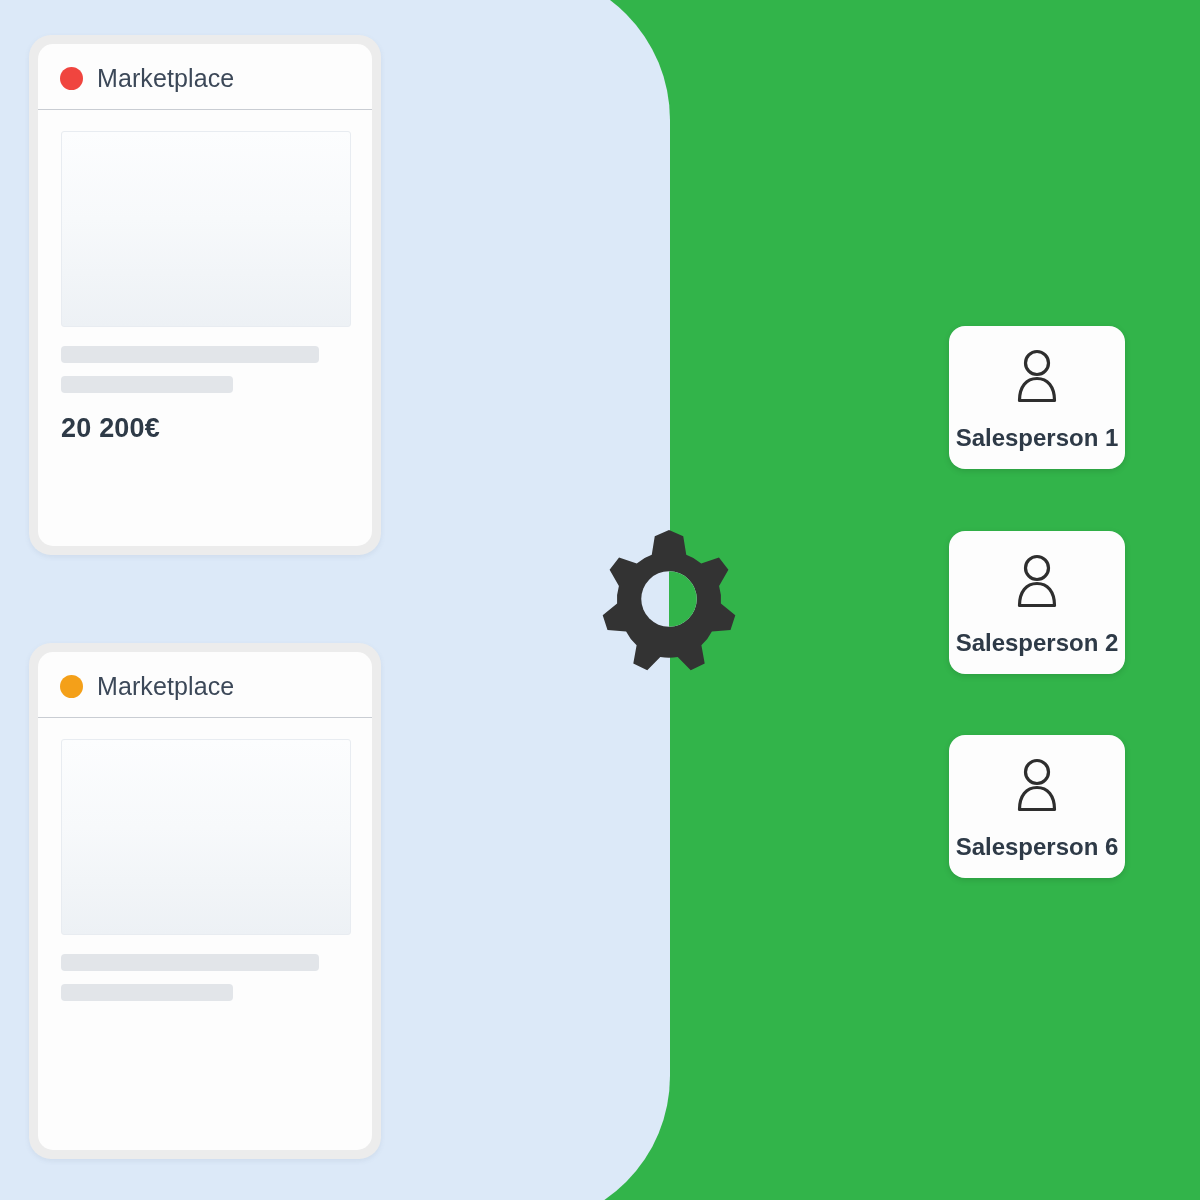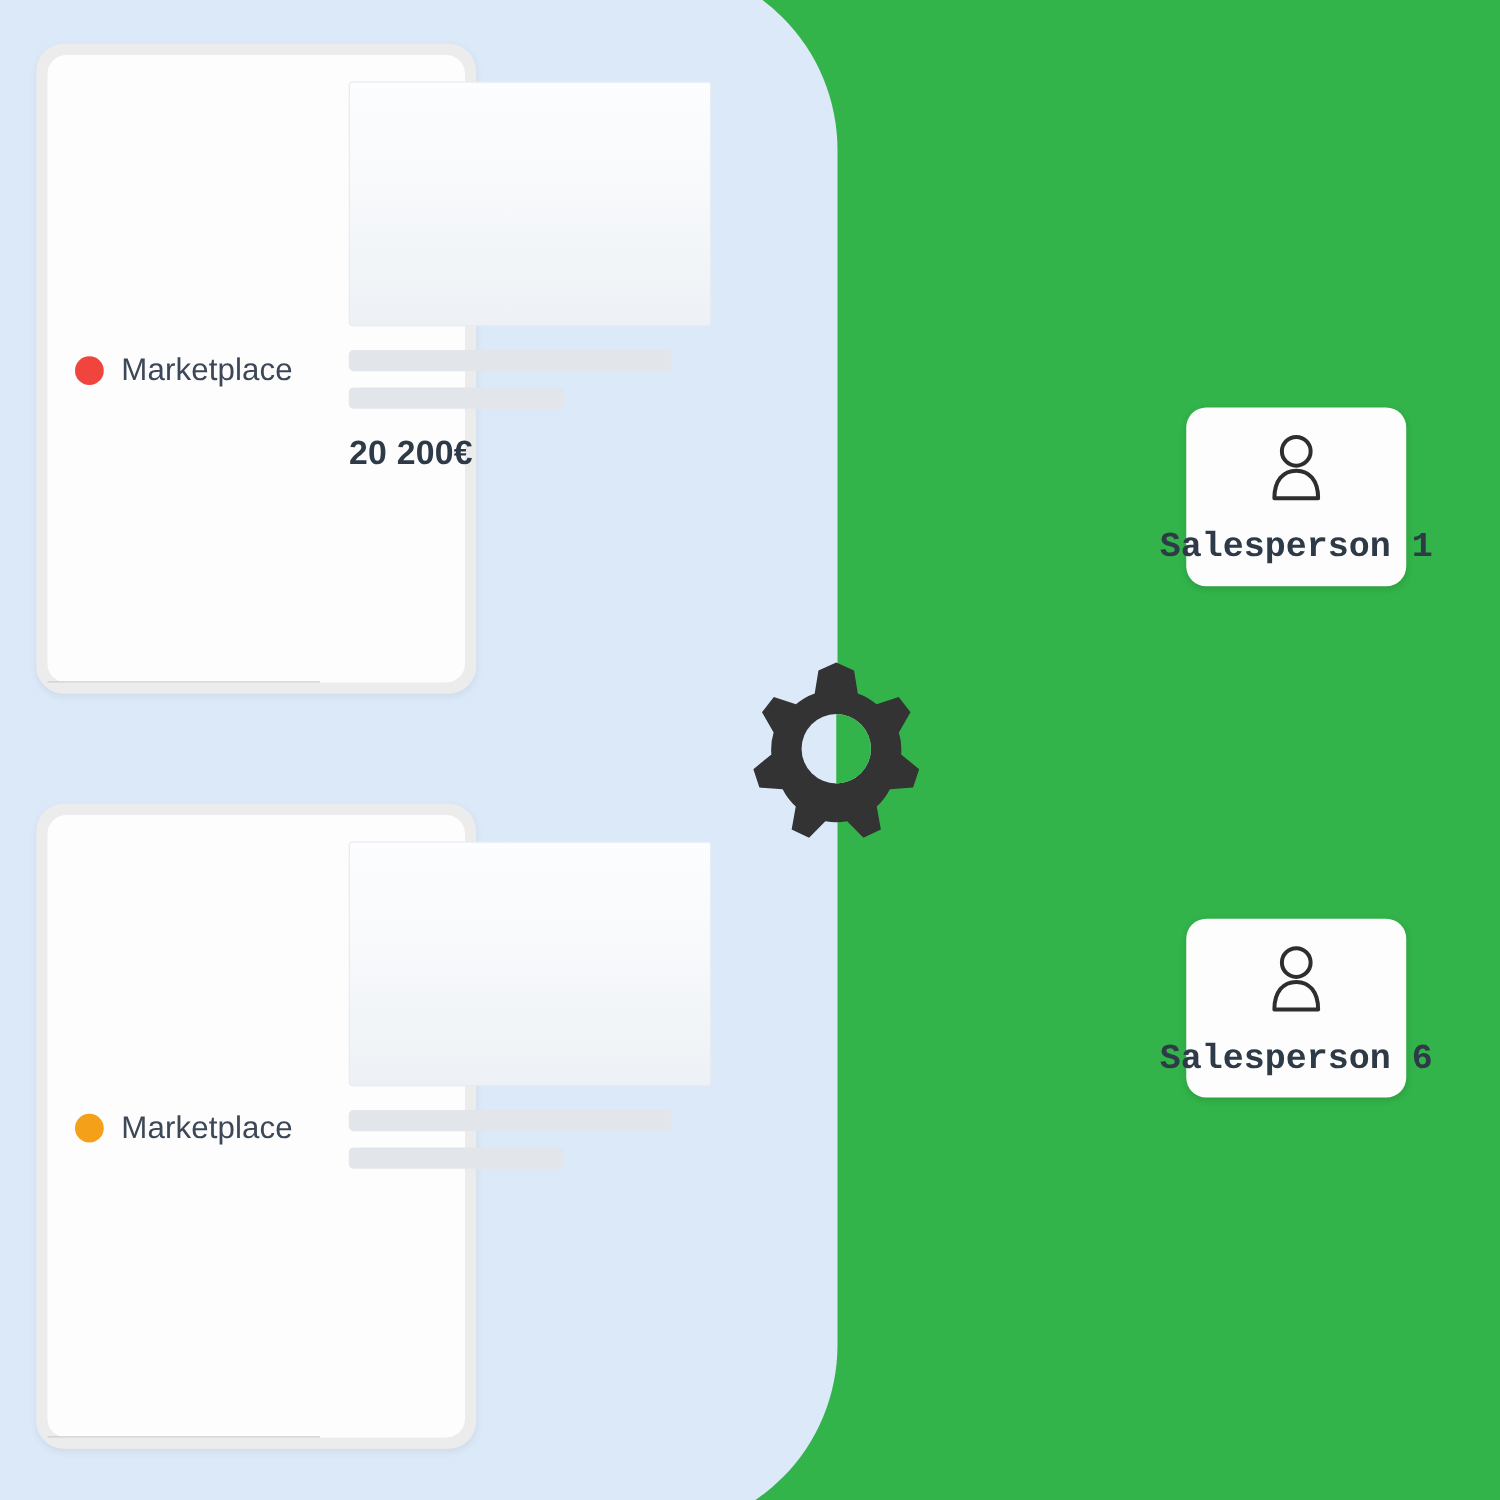--- a/index.html
+++ b/index.html
@@ -53,21 +53,22 @@
   .mp-card.one { top: 35px;  height: 520px; }
   .mp-card.two { top: 643px; height: 516px; }
 
   .mp-inner {
     width: 100%;
     height: 100%;
     background: #FDFDFD;
     border-radius: 15px;
     box-sizing: border-box;
     display: flex;
-    flex-direction: row;
+    flex-direction: column;
+    justify-content: center;
   }
 
   .mp-head {
     display: flex;
     align-items: center;
     gap: 14px;
     padding: 20px 22px 16px 22px;
     border-bottom: 1px solid #C9CDD3;
   }
   .mp-dot {
@@ -136,25 +137,24 @@
     box-sizing: border-box;
   }
   .sp-card.s1 { top: 326px; }
   .sp-card.s2 { top: 531px; }
   .sp-card.s3 { top: 735px; }
 
   .sp-icon { margin-top: 4px; }
 
   .sp-label {
     margin-top: 14px;
-    font-size: 28px;
+    font-size: 24px;
     font-weight: bold;
     color: #2E3A47;
     white-space: nowrap;
-    font-family: Liberation Mono, monospace;
   }
 </style>
 </head>
 <body>
 
 <div id="stage">
 
   <div class="bg-green" style="background: rgb(50, 180, 74);"></div>
   <div class="bg-blue" style="background: rgb(220, 233, 248);"></div>
 
@@ -216,20 +216,29 @@
   <div class="sp-card s1">
     <span class="sp-icon">
       <svg width="50" height="58" viewBox="0 0 50 58" aria-hidden="true">
         <circle cx="25" cy="15" r="11.5" fill="none" stroke="#2E2E2E" stroke-width="3.2"></circle>
         <path d="M7.5 52.5 C7.5 38.5 14.5 30.5 25 30.5 C35.5 30.5 42.5 38.5 42.5 52.5 Z" fill="none" stroke="#2E2E2E" stroke-width="3.2" stroke-linejoin="round"></path>
       </svg>
     </span>
     <span class="sp-label">Salesperson 1</span>
   </div>
 
+  <div class="sp-card s2">
+    <span class="sp-icon">
+      <svg width="50" height="58" viewBox="0 0 50 58" aria-hidden="true">
+        <circle cx="25" cy="15" r="11.5" fill="none" stroke="#2E2E2E" stroke-width="3.2"></circle>
+        <path d="M7.5 52.5 C7.5 38.5 14.5 30.5 25 30.5 C35.5 30.5 42.5 38.5 42.5 52.5 Z" fill="none" stroke="#2E2E2E" stroke-width="3.2" stroke-linejoin="round"></path>
+      </svg>
+    </span>
+    <span class="sp-label">Salesperson 2</span>
+  </div>
 
   <div class="sp-card s3">
     <span class="sp-icon">
       <svg width="50" height="58" viewBox="0 0 50 58" aria-hidden="true">
         <circle cx="25" cy="15" r="11.5" fill="none" stroke="#2E2E2E" stroke-width="3.2"></circle>
         <path d="M7.5 52.5 C7.5 38.5 14.5 30.5 25 30.5 C35.5 30.5 42.5 38.5 42.5 52.5 Z" fill="none" stroke="#2E2E2E" stroke-width="3.2" stroke-linejoin="round"></path>
       </svg>
     </span>
     <span class="sp-label">Salesperson 6</span>
   </div>

